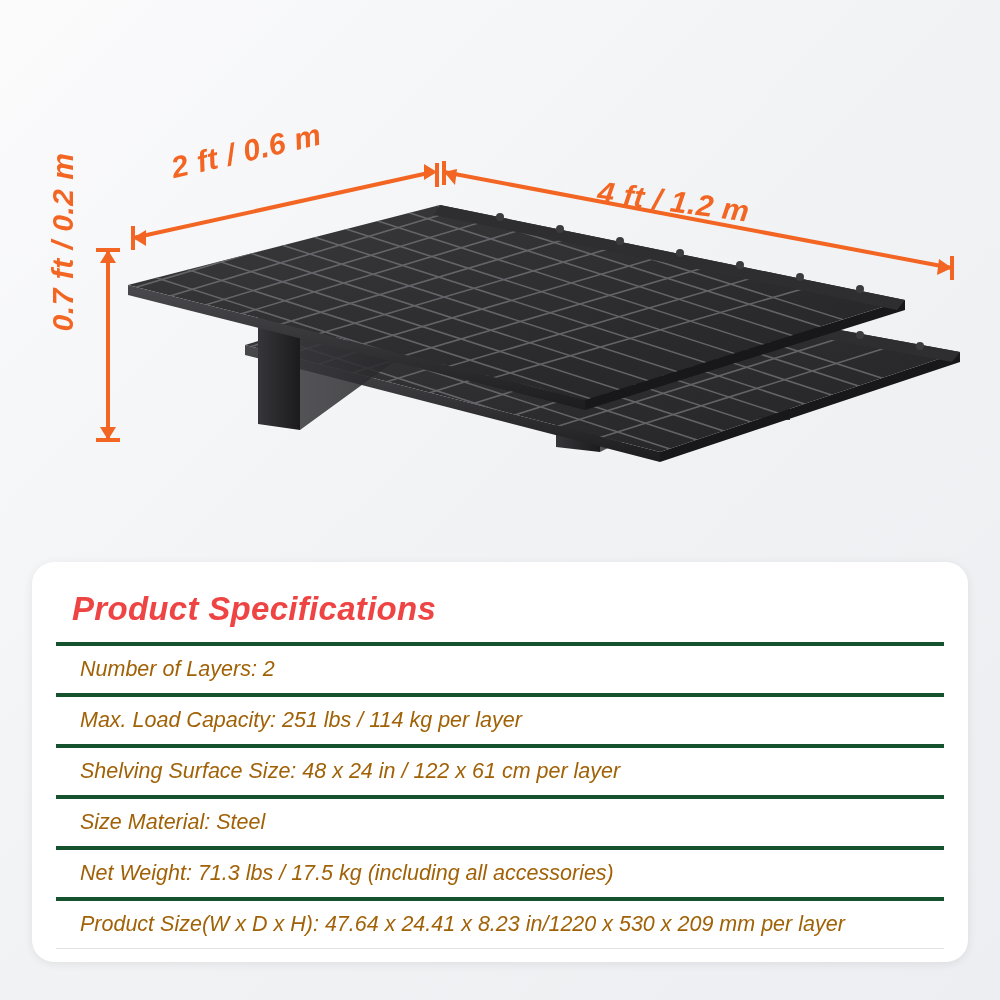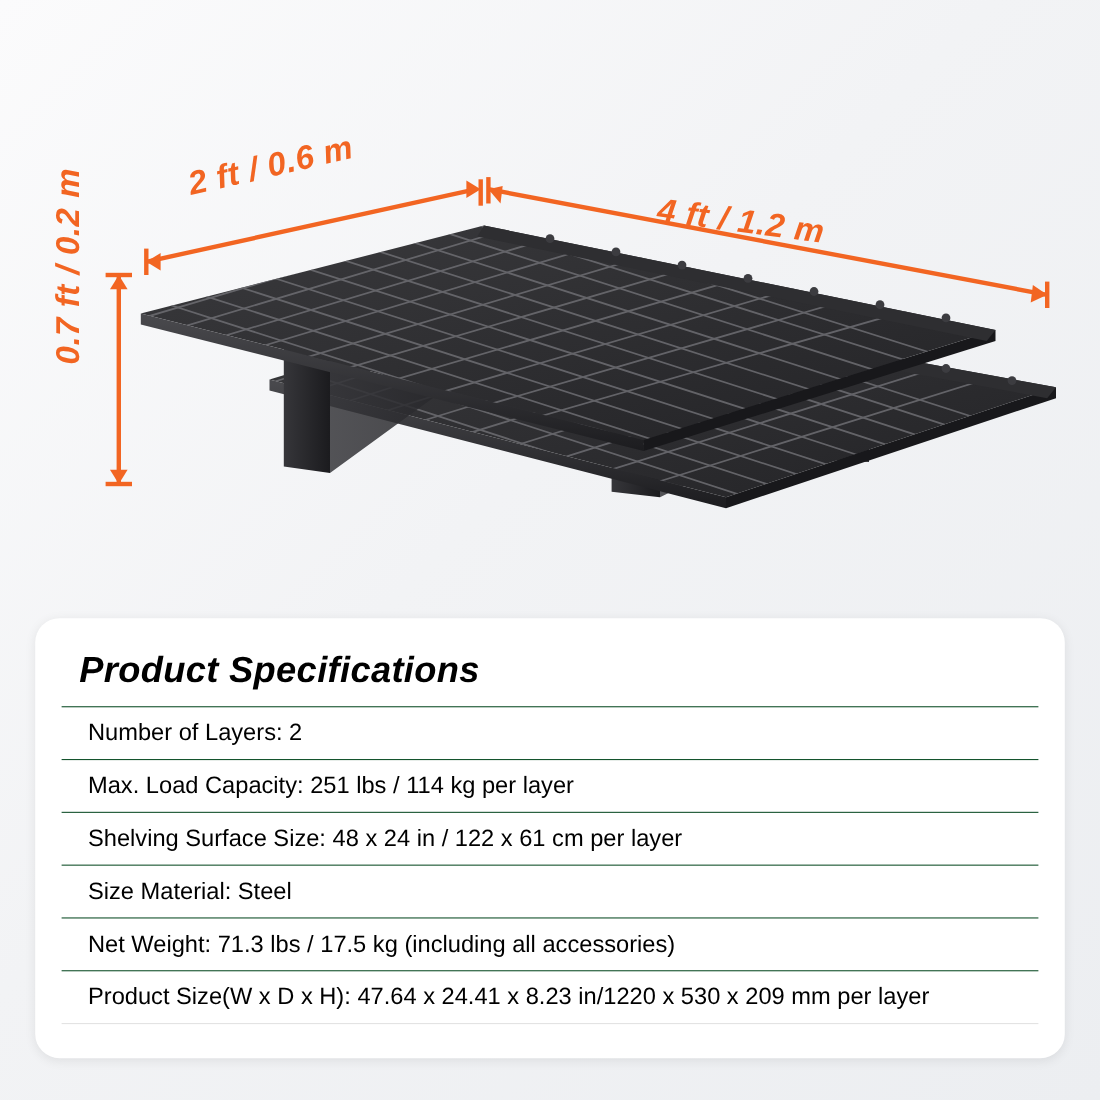--- a/index.html
+++ b/index.html
@@ -75,39 +75,40 @@
     top: 562px;
     width: 936px;
     height: 400px;
     background: #ffffff;
     border-radius: 22px;
     box-shadow: 0 2px 10px rgba(0,0,0,0.08);
     box-sizing: border-box;
     padding: 22px 24px 10px 24px;
   }
   .spec-title {
-    color: #000000;
+    color: #ef4444;
     font-size: 33px;
     font-weight: bold;
     font-style: italic;
     margin: 6px 0 14px 16px;
     letter-spacing: 0.3px;
   }
   .spec-list {
     list-style: none;
     margin: 0;
     padding: 0;
   }
   .spec-row {
-    border-top: 1px solid #14532d;
+    border-top: 4px solid #14532d;
     padding: 9px 0 9px 24px;
     font-size: 21.5px;
-    color: #000000;
+    color: #a16207;
     line-height: 1.35;
     white-space: nowrap;
+    font-style: italic;
   }
   .spec-row:last-child {
     border-bottom: 1px solid #e3e3e3;
   }
 </style>
 </head>
 <body>
 
 <div class="page">
 

